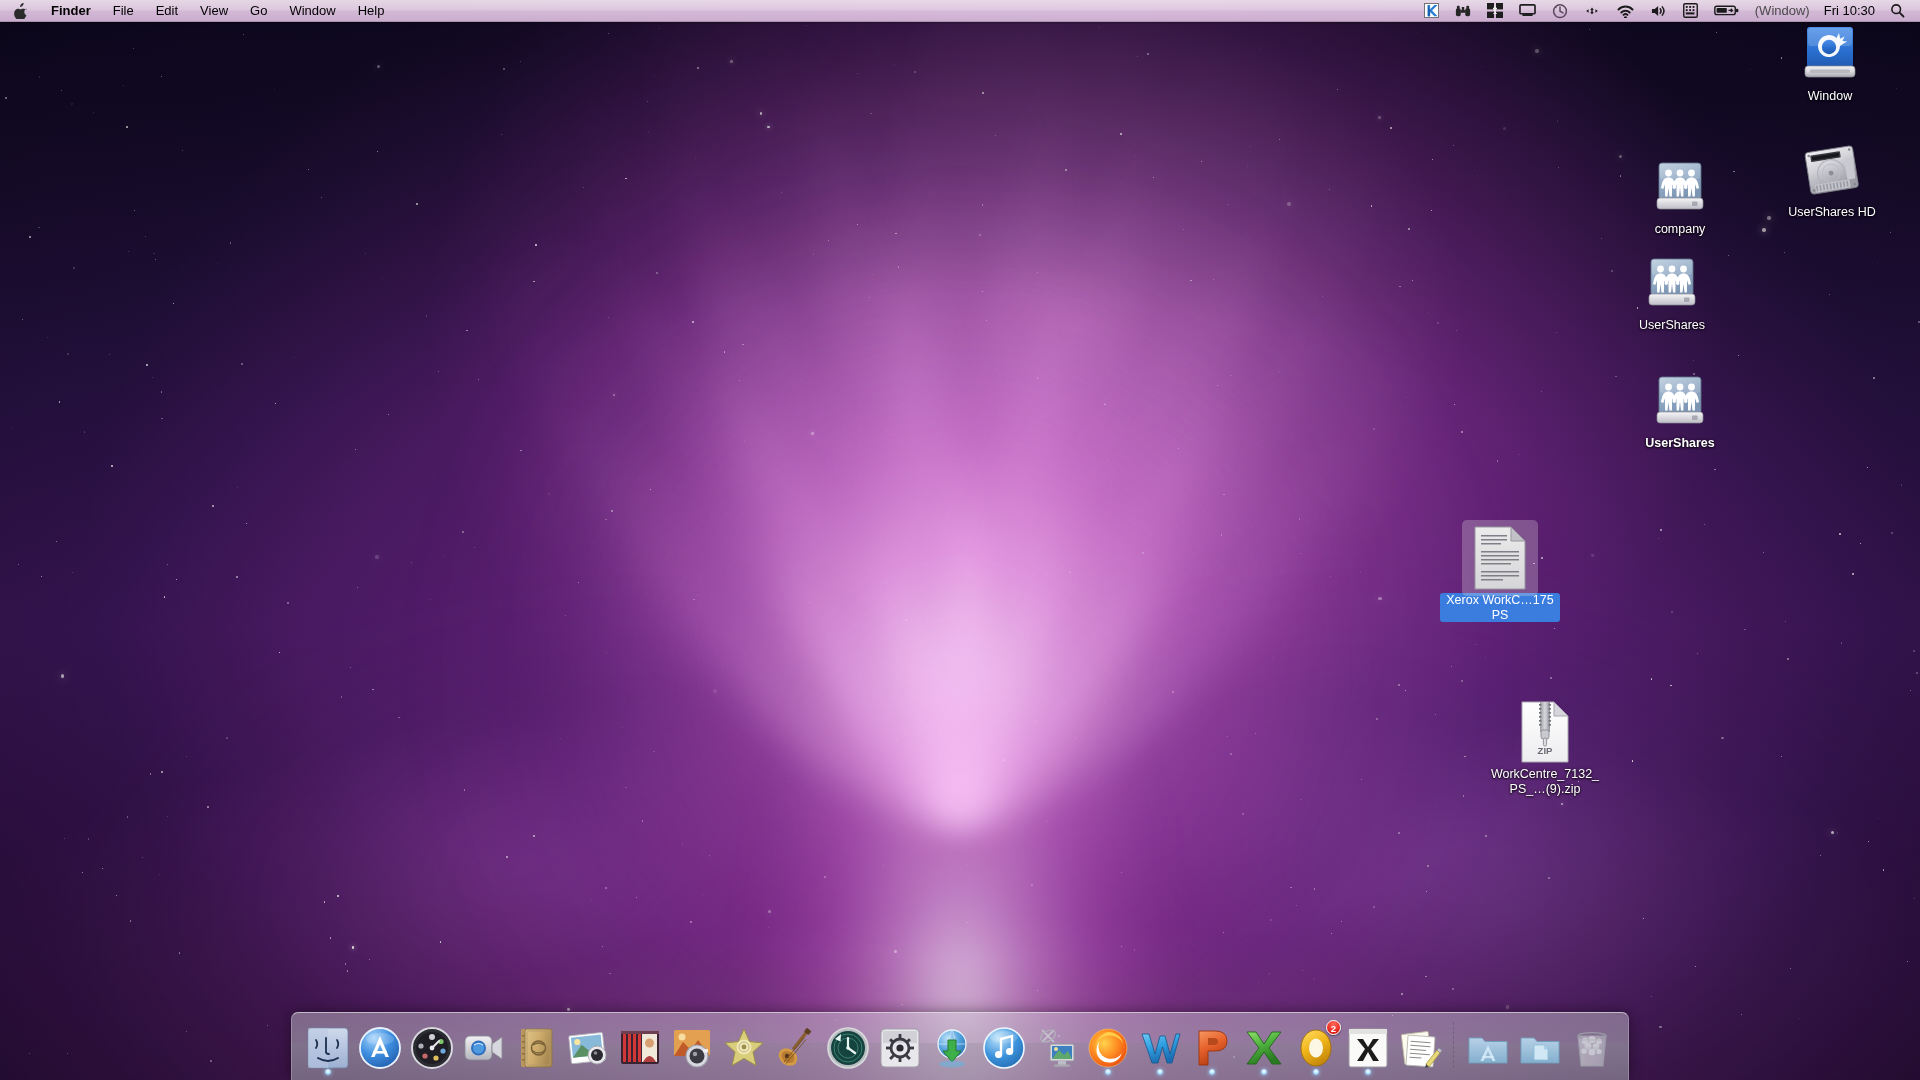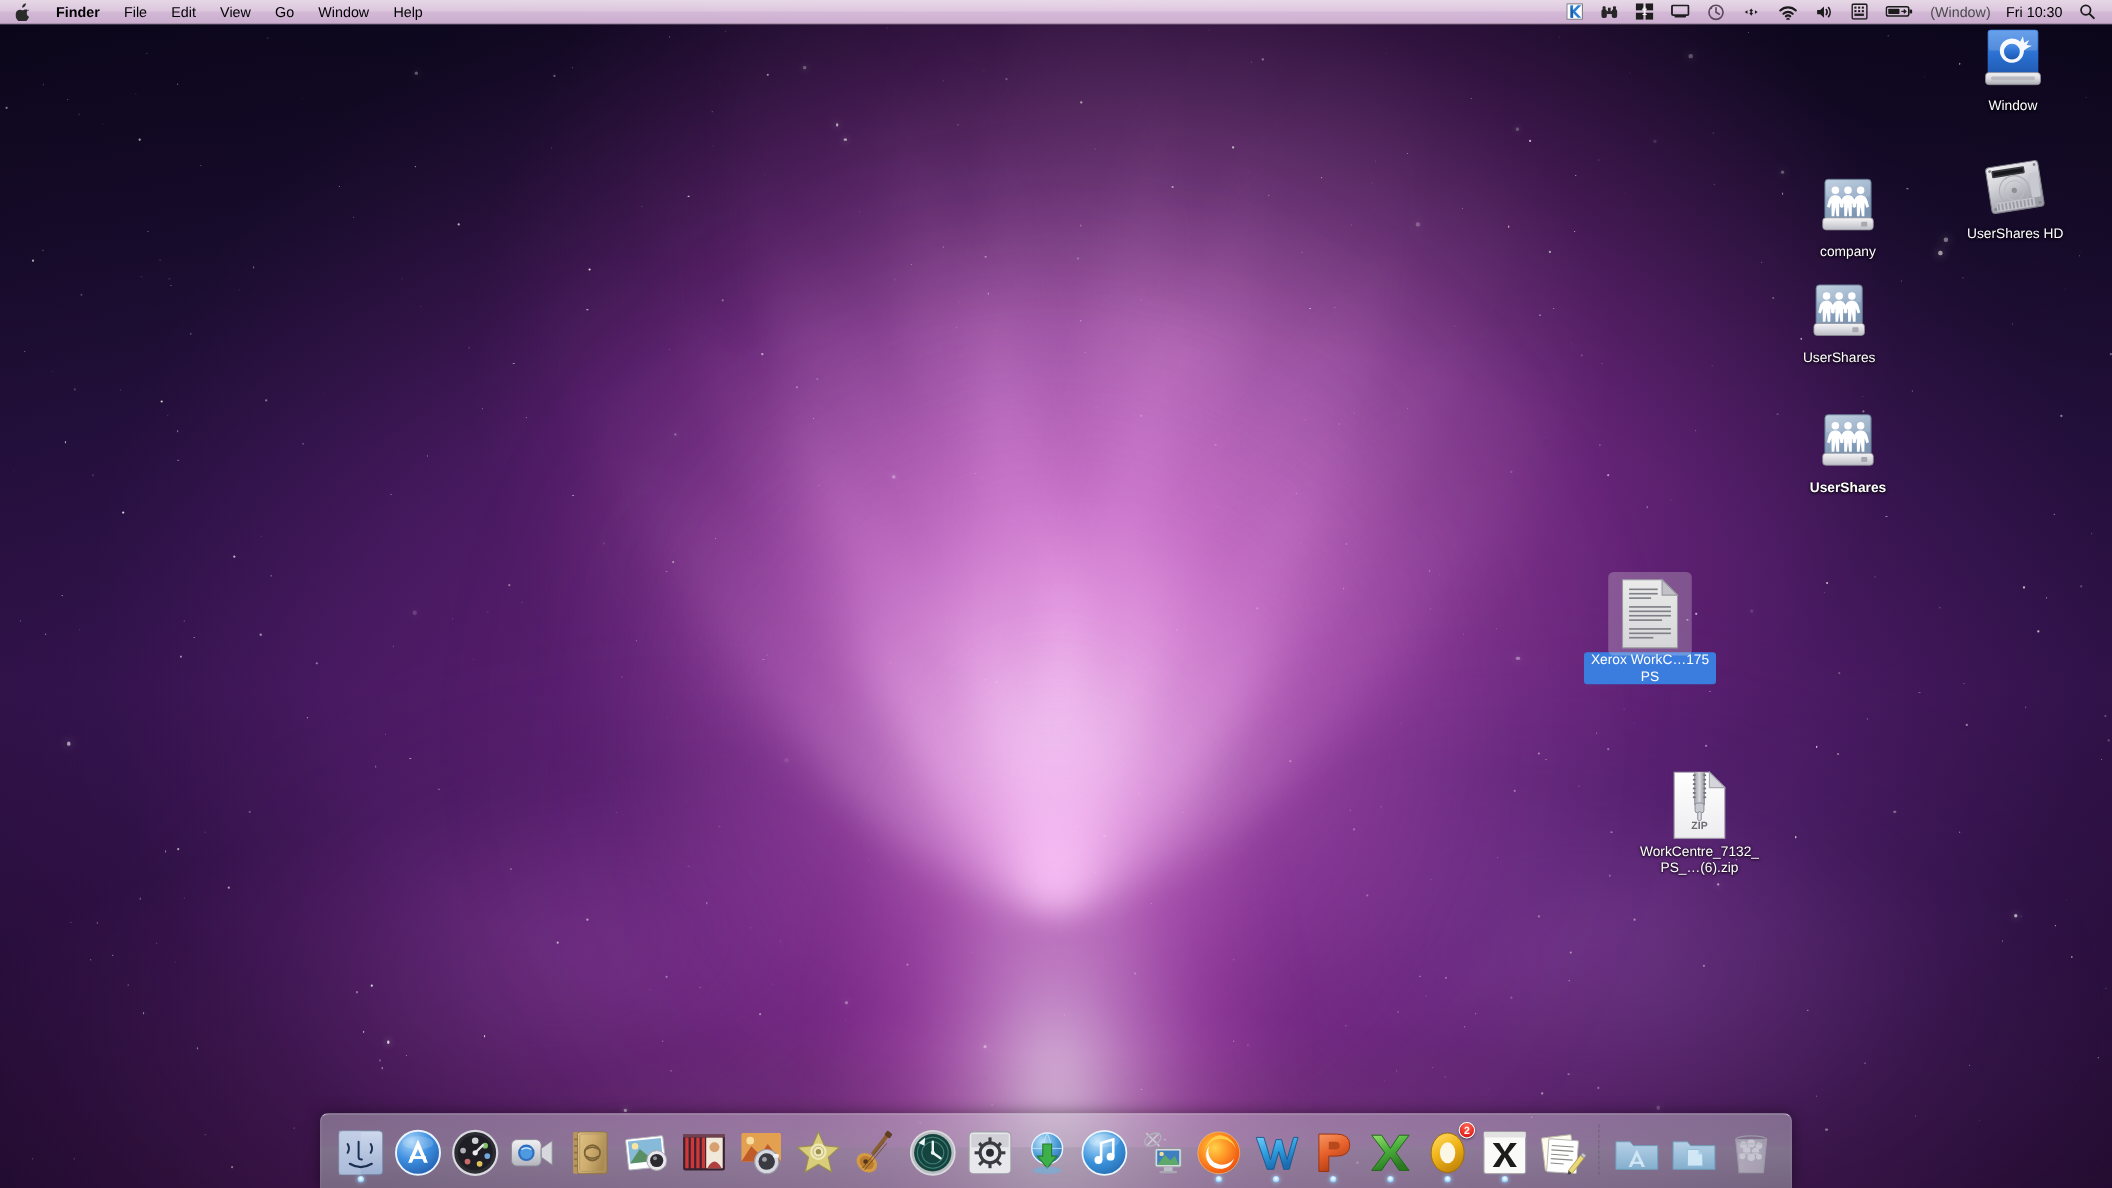--- a/index.html
+++ b/index.html
@@ -948,21 +948,21 @@
               <rect x="28.6" y="19" width="2.4" height="1.6"></rect>
           <rect x="19" y="23" width="2.4" height="1.6"></rect>
               <rect x="28.6" y="23" width="2.4" height="1.6"></rect>
         </g>
         <rect x="21" y="29" width="8" height="9" rx="2.2" fill="#c9c9d1" stroke="#8b8b93" stroke-width="0.9"></rect>
         <rect x="23.4" y="37" width="3.2" height="8" rx="1.4" fill="#dcdce2" stroke="#8b8b93" stroke-width="0.9"></rect>
         <text x="25" y="53" font-size="9.5" font-weight="bold" font-family="Liberation Sans, sans-serif" fill="#6a6a73" text-anchor="middle">ZIP</text>
       </svg>
         </div>
       </div>
-      <div class="dlabel">WorkCentre_7132_PS_…(6).zip</div>
+      <div class="dlabel">WorkCentre_7132_PS_…(9).zip</div>
     </div>
   </div>
 
 <div id="dock">
     <div class="dock-item" title="Finder">
       <div class="di"><svg width="44" height="44" viewBox="0 0 44 44">
           <defs>
             <linearGradient id="fnd" x1="0" y1="0" x2="0" y2="1">
               <stop offset="0" stop-color="#cfd9ec"></stop>
               <stop offset="1" stop-color="#9db0d2"></stop>

